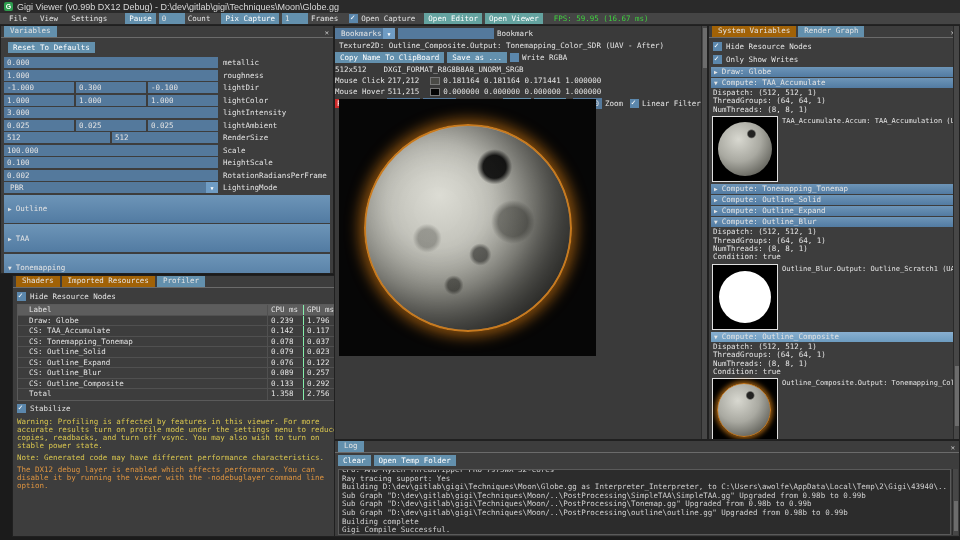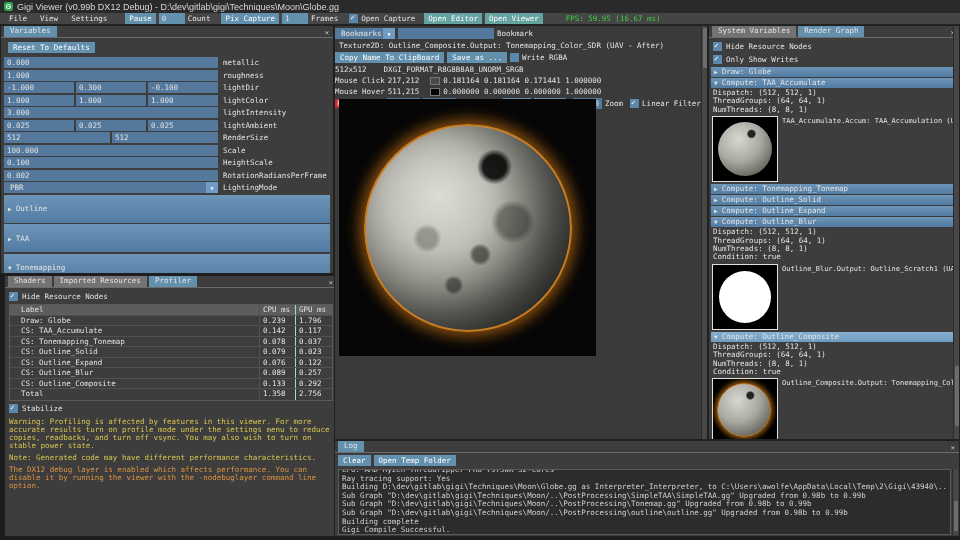--- a/index.html
+++ b/index.html
@@ -11,27 +11,27 @@
     display:flex; align-items:center; gap:4px; padding-left:4px;
     font-family:"Liberation Sans", sans-serif; font-size:9px; color:#d8d8d8; }
   .appicon { width:9px; height:9px; border-radius:2px; background:#2e9e4f; color:#fff;
     font-size:7px; line-height:9px; text-align:center; font-weight:bold; }
   #menubar { position:absolute; left:0; top:13px; width:960px; height:12px; background:#454545;
     display:flex; align-items:center; gap:3px; padding:0 4px; border-bottom:1px solid #242424; }
   .menu-item { padding:0 5px; }
   .mbtn { background:#6390ad; color:#fff; padding:1px 4px; }
   .mbtn.green { background:#64a3a0; }
   .mfield { background:#6390ad; width:26px; padding:1px 3px; }
-  .fps { color:#3fd23f; margin-left:20px; }
+  .fps { color:#3fd23f; margin-left:8px; }
 
   
   .panel { position:absolute; background:#3d3d3d; border:1px solid #202020; overflow:hidden; }
   .tabbar { display:flex; align-items:flex-end; gap:2px; height:12px; padding:2px 3px 0;
     border-bottom:1px solid #6b6b6b; position:relative; }
-  .tab { background:#737373; padding:1px 6px 2px; white-space:nowrap; }
+  .tab { background:#a16207; padding:1px 6px 2px; white-space:nowrap; }
   .tab.active { background:#6390ad; }
   .closex { position:absolute; right:4px; top:2px; color:#cfcfcf; cursor:default; }
   .closex::before { content:"\2715"; font-size:7px; }
   .cbrow { display:flex; align-items:center; gap:4px; margin:3px 0 0 4px; height:10px; }
   .cb { width:9px; height:9px; background:#5b87ac; position:relative; flex:none; }
   .cb.checked::after { content:"\2713"; position:absolute; left:1px; top:-1px; color:#fff; font-size:8px; }
   .arr-r::before { content:"\25B6"; font-size:6px; margin-right:4px; }
   .arr-d::before { content:"\25BC"; font-size:6px; margin-right:4px; }
   .btn { background:#6390ad; color:#fff; padding:1px 5px; white-space:nowrap; }
 
@@ -247,21 +247,21 @@
       <span class="arr-r"></span>
       <span>Host</span>
     </div>
     <div class="vheader">
       <span class="arr-r"></span>
       <span>Internal</span>
     </div>
   </div>
 </div>
 
-<div class="panel" style="left:4px;top:275px;width:334px;height:262px;">
+<div class="panel" style="left:12px;top:275px;width:334px;height:262px;">
   <div class="tabbar">
     <span class="tab">Shaders</span>
     <span class="tab">Imported Resources</span>
     <span class="tab active">Profiler</span>
     <span class="closex"></span>
   </div>
   <div class="cbrow">
     <span class="cb checked"></span>
     <span>Hide Resource Nodes</span>
   </div>

